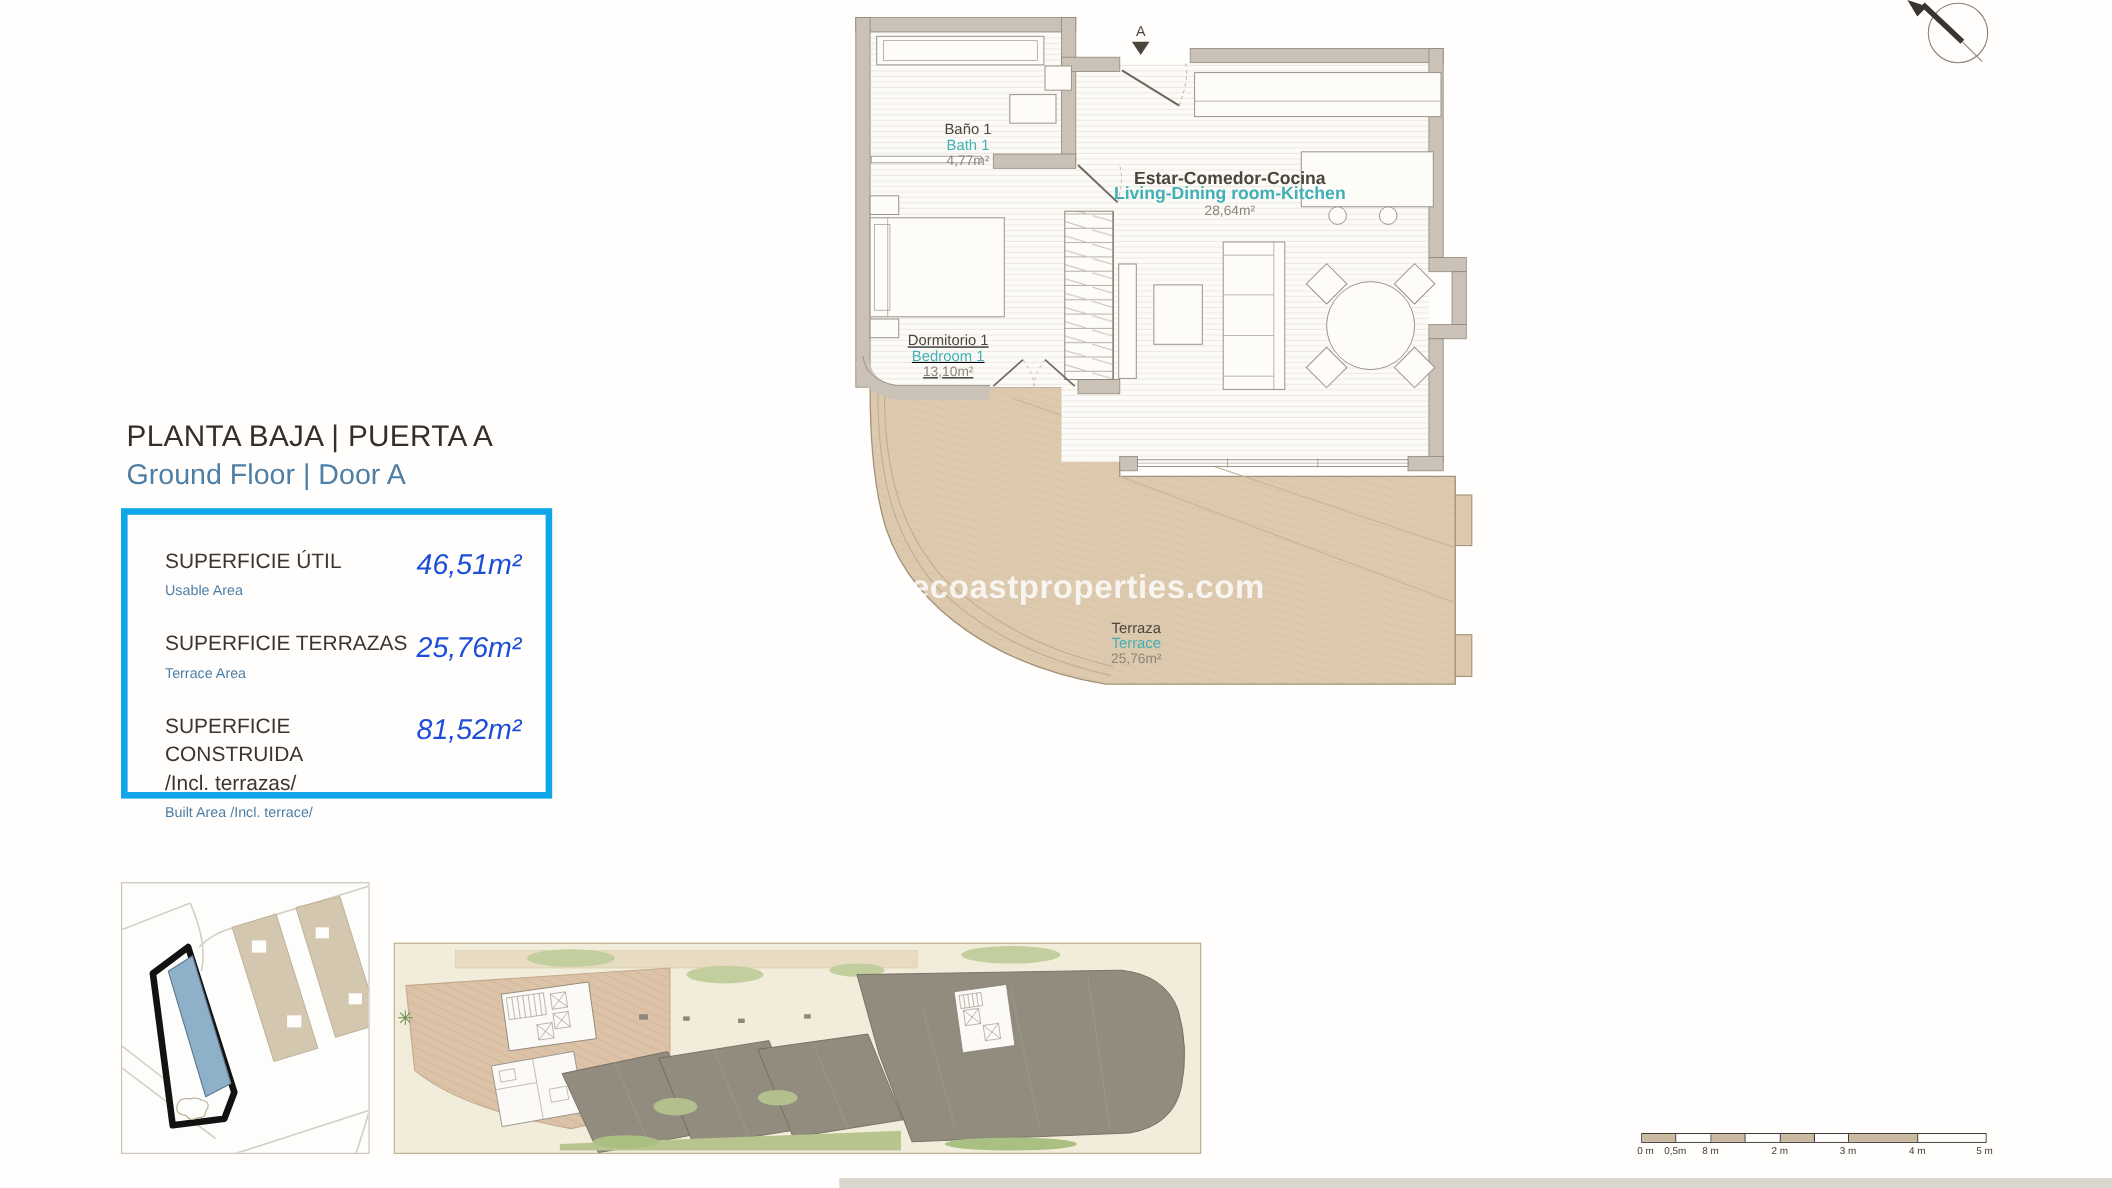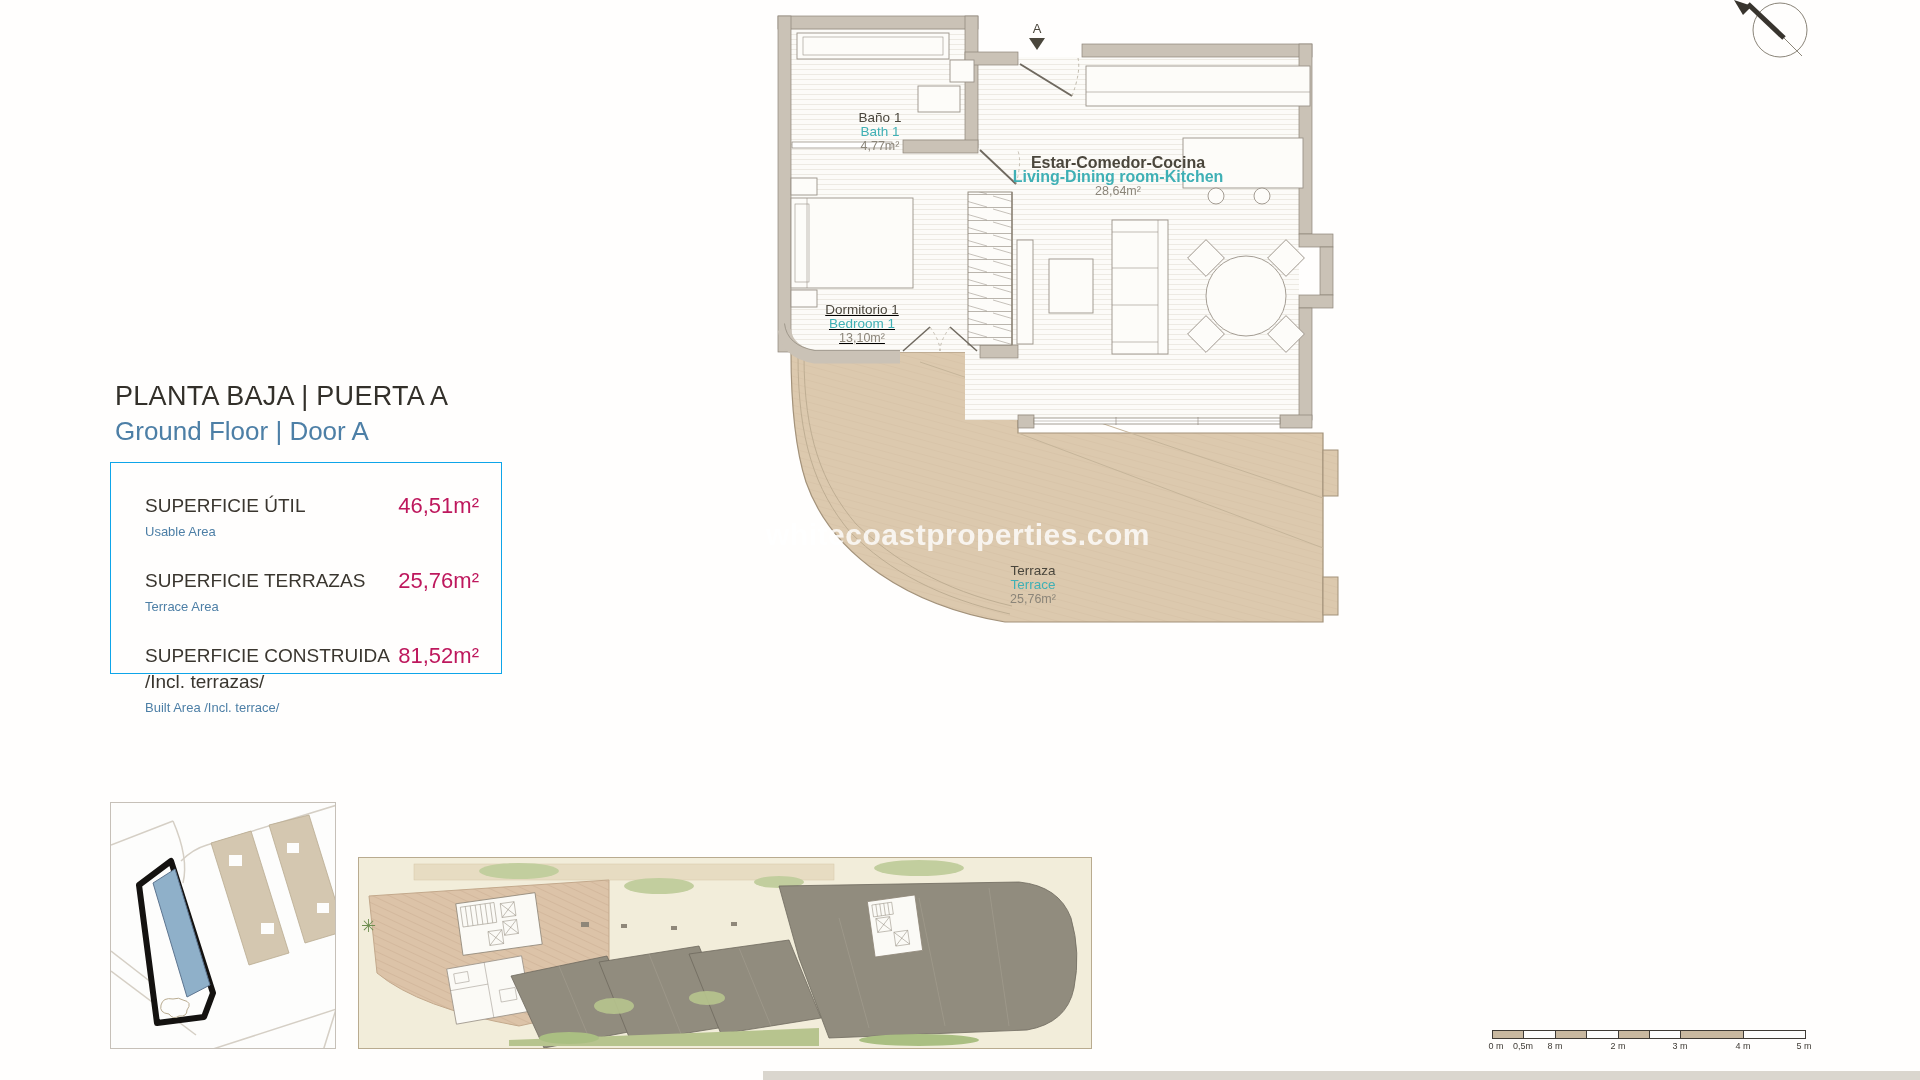--- a/index.html
+++ b/index.html
@@ -9,29 +9,29 @@
     font-family:"Liberation Sans", sans-serif;
     -webkit-font-smoothing:antialiased;
   }
   .abs{position:absolute;}
   
   #title-block{left:115px;top:381px;}
   #title-es{font-size:27px;letter-spacing:.3px;color:#33302a;}
   #title-en{font-size:26px;color:#4d7fa6;margin-top:4px;}
   
   #area-box{
-    left:110px;top:462px;width:392px;height:212px;
-    border:1px solid #0ea5e9;background:#fffefd;box-sizing:border-box;
+    left:110px;top:462px;width:392px;height:264px;
+    border:6px solid #0ea5e9;background:#fffefd;box-sizing:border-box;
     padding:30px 22px 0 34px;
   }
   .area-row{display:flex;justify-content:space-between;margin-bottom:23px;}
   .area-labels{line-height:26px;}
   .lbl-es{font-size:19px;color:#3a362f;}
   .lbl-en{font-size:13px;color:#4d7fa6;}
-  .area-value{font-size:22px;color:#be185d;white-space:nowrap;padding-top:0px;}
+  .area-value{font-size:26px;color:#1d4ed8;white-space:nowrap;padding-top:0px;font-style:italic;}
   
   .room-label{transform:translateX(-50%);text-align:center;line-height:14px;z-index:6;}
   .room-es{font-size:13.5px;color:#4a463c;margin-top:35px;}
   .room-en{font-size:13.5px;color:#3fb0b5;}
   .room-area{font-size:12.5px;color:#8b8579;}
   #label-living .room-es,#label-living .room-en{font-size:16px;font-weight:bold;}
   #watermark{
     left:958px;top:518px;transform:translateX(-50%);
     font-size:30px;font-weight:bold;color:rgba(255,255,255,.8);
     letter-spacing:.5px;z-index:5;white-space:nowrap;

